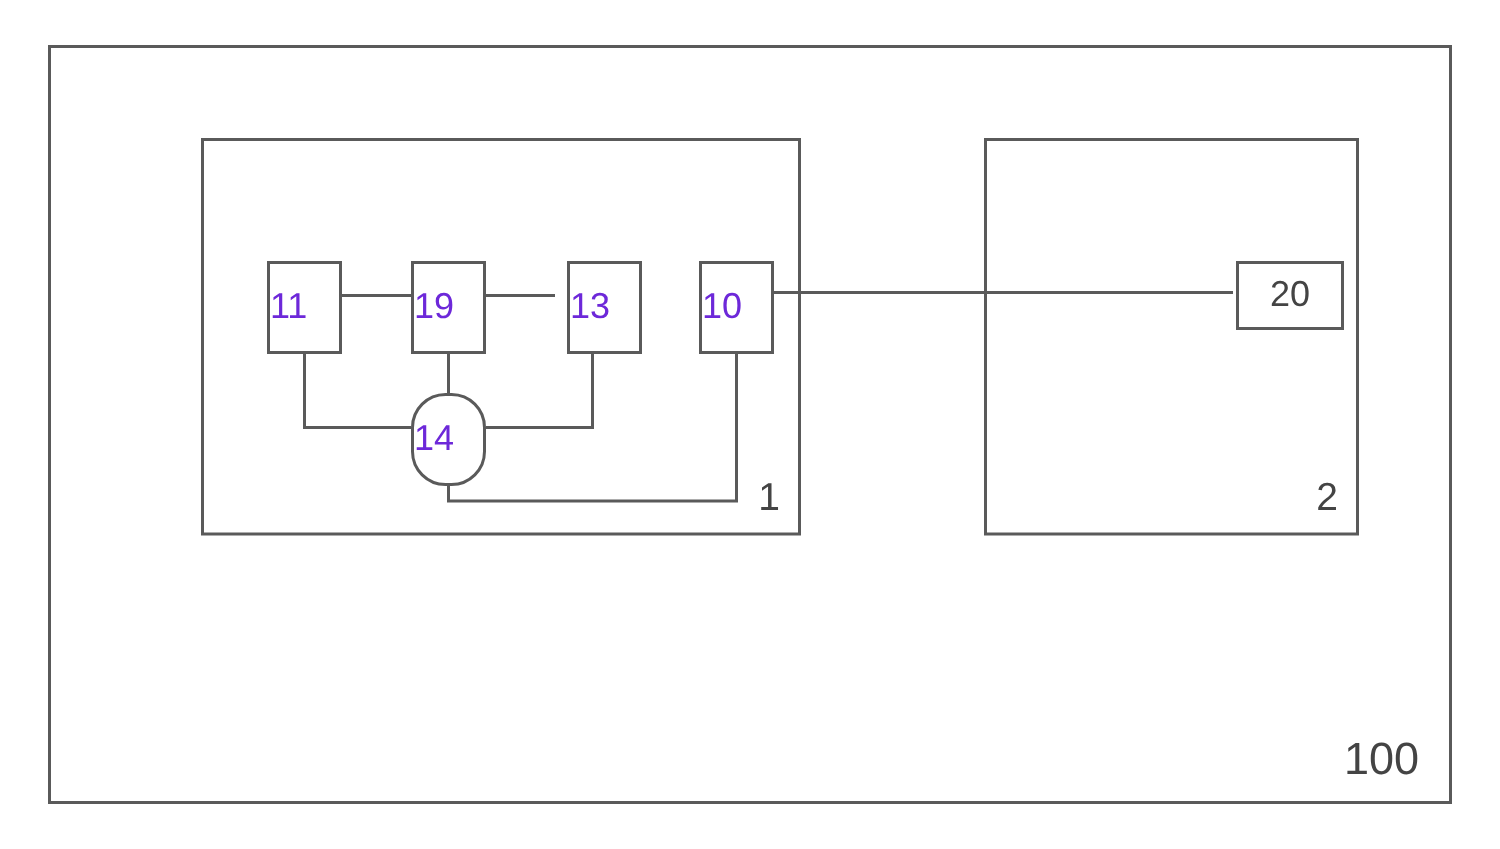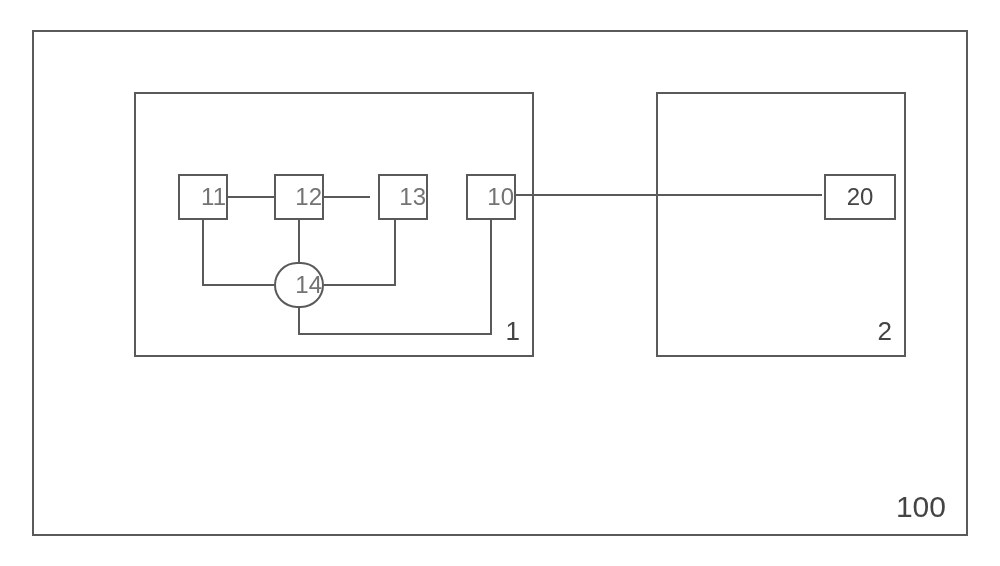--- a/index.html
+++ b/index.html
@@ -49,33 +49,33 @@
     .inner-label {
       position: absolute;
       right: 12px;
       bottom: 8px;
       font-size: 26px;
       color: #444;
     }
     .small-box {
       position: absolute;
       width: 50px;
-      height: 46px;
+      height: 62px;
       border: 2px solid #5a5a5a;
       display: flex;
       align-items: center;
-      justify-content: flex-end;
+      justify-content: flex-start;
       font-size: 24px;
-      color: #737373;
+      color: #6d28d9;
       background: #fff;
     }
     .box-11 { top: 80px; left: 42px; }
     .box-12 { top: 80px; left: 138px; }
     .box-13 { top: 80px; left: 242px; }
-    .box-10 { top: 80px; left: 330px; padding-left: 44px; }
+    .box-10 { top: 80px; left: 330px; }
     .box-14 { top: 168px; left: 138px; border-radius: 23px; }
     .box-20 {
       position: absolute;
       top: 80px;
       left: 166px;
       width: 72px;
       height: 46px;
       border: 2px solid #5a5a5a;
       display: flex;
       align-items: center;
@@ -121,21 +121,21 @@
 
       <polyline points="259,126 259,191 188,191"></polyline>
 
       <polyline points="163,214 163,240 355,240 355,126"></polyline>
     </svg>
 
     <div class="small-box box-11">
       <span>11</span>
     </div>
     <div class="small-box box-12">
-      <span>12</span>
+      <span>19</span>
     </div>
     <div class="small-box box-13">
       <span>13</span>
     </div>
     <div class="small-box box-10">
       <span>10</span>
     </div>
     <div class="small-box box-14">
       <span>14</span>
     </div>

